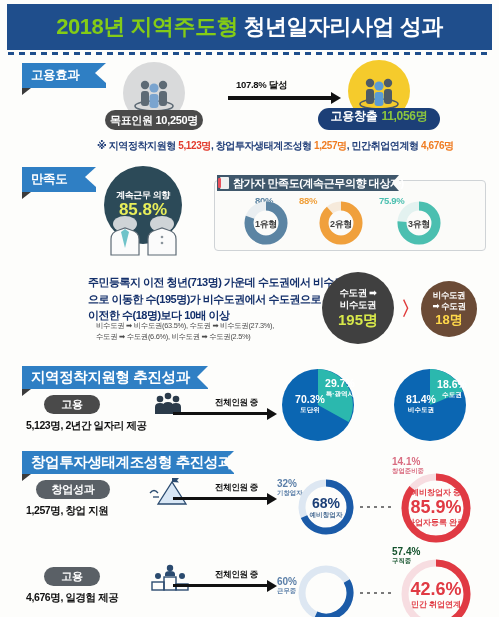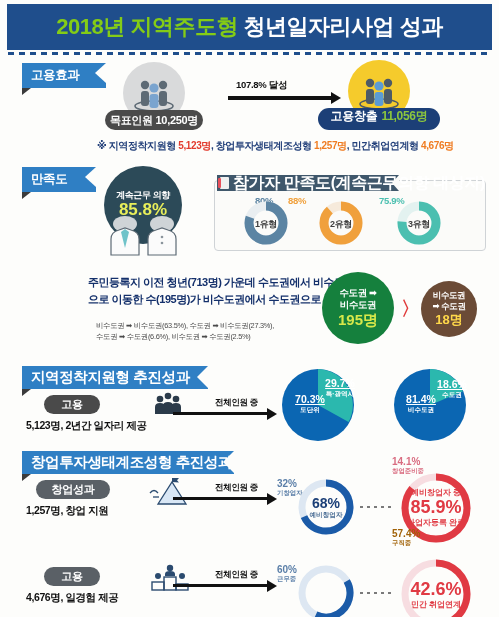--- a/index.html
+++ b/index.html
@@ -82,21 +82,21 @@
     color:#fff;text-align:center;line-height:1.15;
   }
   .dark-circle .cap{font-size:9px;font-weight:bold;letter-spacing:-0.4px;}
   .dark-circle .big{font-size:17px;font-weight:bold;color:#e8ef5a;}
 
   .panel{
     position:absolute;border:1px solid #cfd3d6;border-radius:4px;background:#fbfbf9;
   }
   .panel-head{
     position:absolute;height:16px;background:#3f576b;color:#fff;
-    font-size:16px;font-weight:bold;letter-spacing:-0.4px;
+    font-size:11px;font-weight:bold;letter-spacing:-0.4px;
     display:flex;align-items:center;padding:0 8px 0 16px;box-sizing:border-box;white-space:nowrap;
   }
   .panel-head::after{
     content:"";position:absolute;right:0;top:0;
     border-top:8px solid transparent;border-bottom:8px solid transparent;border-right:7px solid #fbfbf9;
   }
   .thumb{position:absolute;left:3px;top:2px;width:9px;height:12px;background:#f0f0f0;border-radius:1px;}
   .thumb::before{content:"";position:absolute;left:-2px;top:1px;width:3px;height:10px;background:#e8505b;border-radius:1px;}
 
   .donut-lbl{position:absolute;font-size:9.5px;font-weight:bold;letter-spacing:-0.3px;white-space:nowrap;}
@@ -114,21 +114,21 @@
     display:flex;flex-direction:column;align-items:center;justify-content:center;
     text-align:center;line-height:1.25;color:#fff;
   }
   .blob .ln{font-size:9.5px;font-weight:bold;letter-spacing:-0.4px;}
   .blob .num{font-weight:bold;}
   .gt{position:absolute;color:#e03a3a;font-size:19px;font-weight:bold;}
 
   
   .rowline{position:absolute;font-size:10.5px;font-weight:bold;color:#111;letter-spacing:-0.4px;white-space:nowrap;}
   .pie-lbl{position:absolute;text-align:center;line-height:1.1;white-space:nowrap;}
-  .pie-lbl .p{font-size:10.5px;font-weight:bold;text-decoration:underline;}
+  .pie-lbl .p{font-size:10.5px;font-weight:bold;}
   .pie-lbl .s{font-size:6.6px;font-weight:bold;}
 
   .dots{
     position:absolute;height:2px;
     background:repeating-linear-gradient(to right,#7a7a7a 0 3px,transparent 3px 7px);
   }
   .donut-wrap{position:absolute;}
   .dn-side{position:absolute;text-align:left;line-height:1.1;white-space:nowrap;}
   .dn-side .p{font-size:10px;font-weight:bold;}
   .dn-side .s{font-size:6.4px;font-weight:bold;}
@@ -224,45 +224,46 @@
     <span>참가자 만족도(계속근무의향 대상자)</span>
   </div>
 
   <div class="donut-lbl" style="left:231px;top:195px;color:#5b84a3;margin-left:24px;">80%</div>
   <svg style="position:absolute;left:243px;top:200px;" width="46" height="46" viewBox="0 0 46 46">
     <circle cx="23" cy="23" r="17" fill="none" stroke="#e9eef1" stroke-width="9"></circle>
     <circle cx="23" cy="23" r="17" fill="none" stroke="#5b84a3" stroke-width="9" stroke-dasharray="85.5 21.4" transform="rotate(-90 23 23)"></circle>
   </svg>
   <div class="donut-center" style="left:250px;top:218px;width:32px;">1유형</div>
 
-  <div class="donut-lbl" style="left:288px;top:195px;color:#f0a03c;">88%</div>
+  <div class="donut-lbl" style="left:299px;top:195px;color:#f0a03c;">88%</div>
   <svg style="position:absolute;left:318px;top:200px;" width="46" height="46" viewBox="0 0 46 46">
     <circle cx="23" cy="23" r="17" fill="none" stroke="#f6eadb" stroke-width="9"></circle>
     <circle cx="23" cy="23" r="17" fill="none" stroke="#f0a03c" stroke-width="9" stroke-dasharray="94 12.8" transform="rotate(-90 23 23)"></circle>
   </svg>
   <div class="donut-center" style="left:325px;top:218px;width:32px;">2유형</div>
 
   <div class="donut-lbl" style="left:379px;top:195px;color:#4bbfb0;">75.9%</div>
   <svg style="position:absolute;left:396px;top:200px;" width="46" height="46" viewBox="0 0 46 46">
     <circle cx="23" cy="23" r="17" fill="none" stroke="#e3f2f0" stroke-width="9"></circle>
     <circle cx="23" cy="23" r="17" fill="none" stroke="#4bbfb0" stroke-width="9" stroke-dasharray="81 25.8" transform="rotate(-90 23 23)"></circle>
   </svg>
   <div class="donut-center" style="left:403px;top:218px;width:32px;">3유형</div>
 
 
   <div class="para" style="left:88px;top:274px;">
     <div>주민등록지 이전 청년(713명) 가운데 수도권에서 비수도권</div>
     <div>으로 이동한 수(195명)가 비수도권에서 수도권으로</div>
+    <div>이전한 수(18명)보다 10배 이상</div>
   </div>
   <div class="fine" style="left:88px;top:320px;">
     <div style="padding-left:8px;">비수도권 ➡ 비수도권(63.5%), 수도권 ➡ 비수도권(27.3%),</div>
     <div style="padding-left:8px;">수도권 ➡ 수도권(6.6%), 비수도권 ➡ 수도권(2.5%)</div>
   </div>
 
-  <div class="blob" style="left:322px;top:272px;width:72px;height:72px;background:#15803d;">
+  <div class="blob" style="left:322px;top:272px;width:72px;height:72px;background:#404040;">
     <span class="ln">수도권 ➡</span>
     <span class="ln">비수도권</span>
     <span class="num" style="font-size:15px;color:#d7e84a;">195명</span>
   </div>
   <div class="gt" style="left:401px;top:296px;">〉</div>
   <div class="blob" style="left:421px;top:281px;width:56px;height:56px;background:#6b4b36;">
     <span class="ln" style="font-size:8.5px;">비수도권</span>
     <span class="ln" style="font-size:8.5px;">➡ 수도권</span>
     <span class="num" style="font-size:13px;color:#ffd84a;">18명</span>
   </div>
@@ -369,34 +370,34 @@
       <path d="M17 12v-2q0-3 5-3t5 3v2z" fill="#2b4b6f"></path>
     <circle cx="10" cy="12" r="3" fill="#2b4b6f"></circle>
       <circle cx="34" cy="12" r="3" fill="#2b4b6f"></circle>
     <rect x="16" y="13" width="12" height="13" fill="none" stroke="#2b4b6f" stroke-width="1.4"></rect>
     <rect x="4" y="18" width="12" height="8" fill="none" stroke="#2b4b6f" stroke-width="1.4"></rect>
     <rect x="28" y="20" width="12" height="6" fill="none" stroke="#2b4b6f" stroke-width="1.4"></rect>
   </svg>
   <div class="arrow-lbl" style="left:215px;top:569px;font-size:8.5px;">전체인원 중</div>
   <div class="arrow-black" style="left:173px;top:584px;width:95px;height:3px;"></div>
 
-  <div class="dn-side" style="left:277px;top:564px;color:#5b7fa8;">
+  <div class="dn-side" style="left:277px;top:576px;color:#5b7fa8;">
     <div class="p">60%</div>
     <div class="s">근무중</div>
   </div>
   <div class="donut-wrap" style="left:296px;top:563px;width:60px;height:60px;">
     <svg width="60" height="60" viewBox="0 0 60 60">
       <circle cx="30" cy="30" r="24" fill="none" stroke="#dde7f2" stroke-width="7"></circle>
       <circle cx="30" cy="30" r="24" fill="none" stroke="#1b5ba8" stroke-width="7" stroke-dasharray="60.3 90.5" transform="rotate(-30 30 30)"></circle>
     </svg>
   </div>
 
   <div class="dots" style="left:360px;top:592px;width:34px;"></div>
 
-  <div class="dn-side" style="left:392px;top:528px;color:#a16207;">
+  <div class="dn-side" style="left:392px;top:546px;color:#14532d;">
     <div class="p">57.4%</div>
     <div class="s">구직중</div>
   </div>
   <div class="donut-wrap" style="left:398px;top:556px;width:76px;height:76px;">
     <svg width="76" height="76" viewBox="0 0 76 76">
       <circle cx="38" cy="38" r="31" fill="none" stroke="#f7dde1" stroke-width="7"></circle>
       <circle cx="38" cy="38" r="31" fill="none" stroke="#e03a43" stroke-width="7" stroke-dasharray="83 111.8" transform="rotate(-90 38 38)"></circle>
     </svg>
     <div class="dn-mid">
       <div class="p lg" style="color:#e03a43;">42.6%</div>

